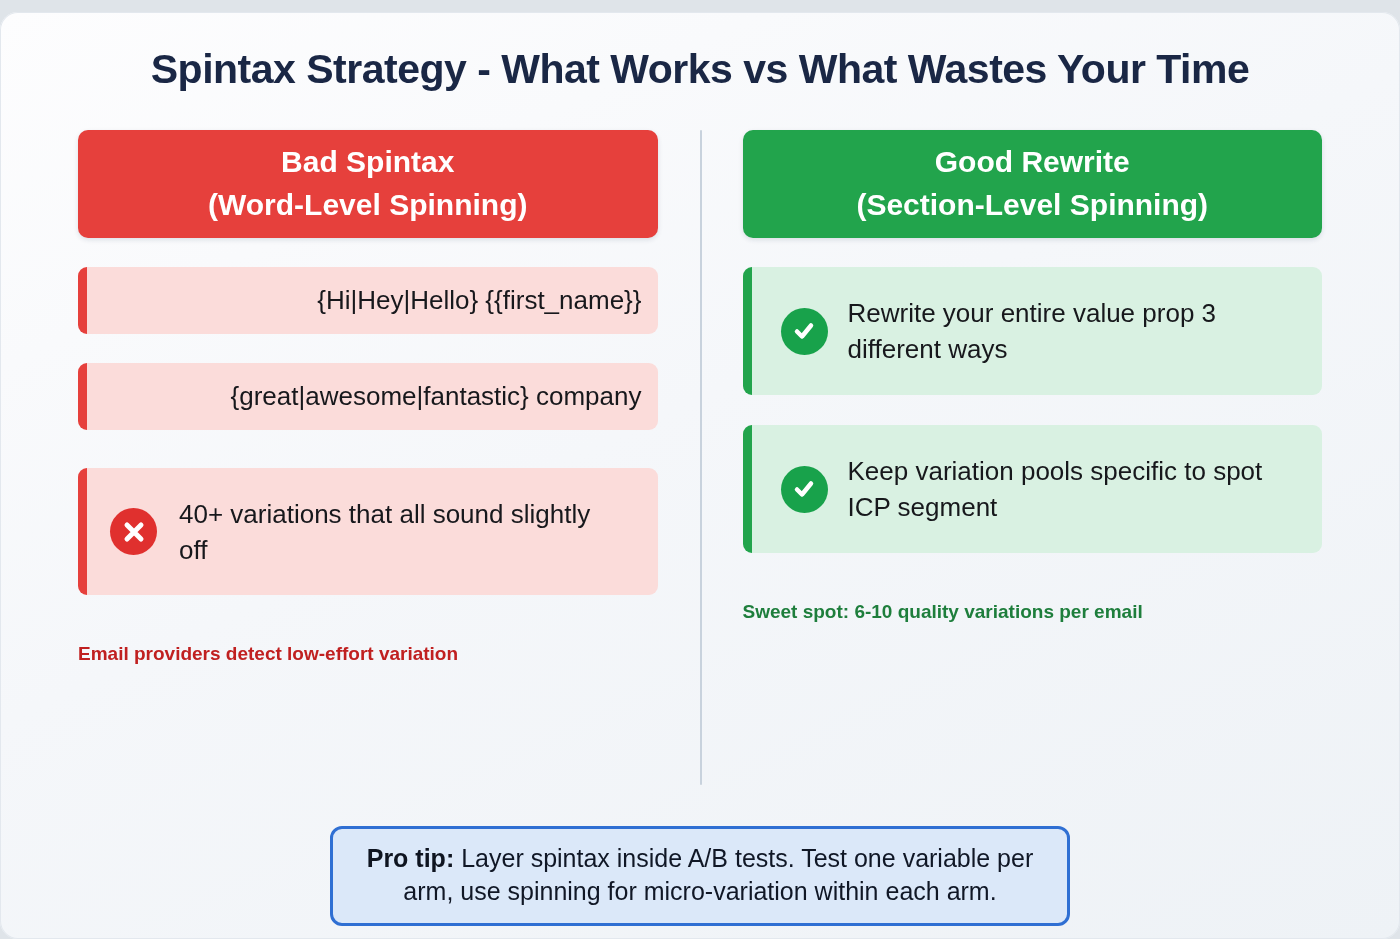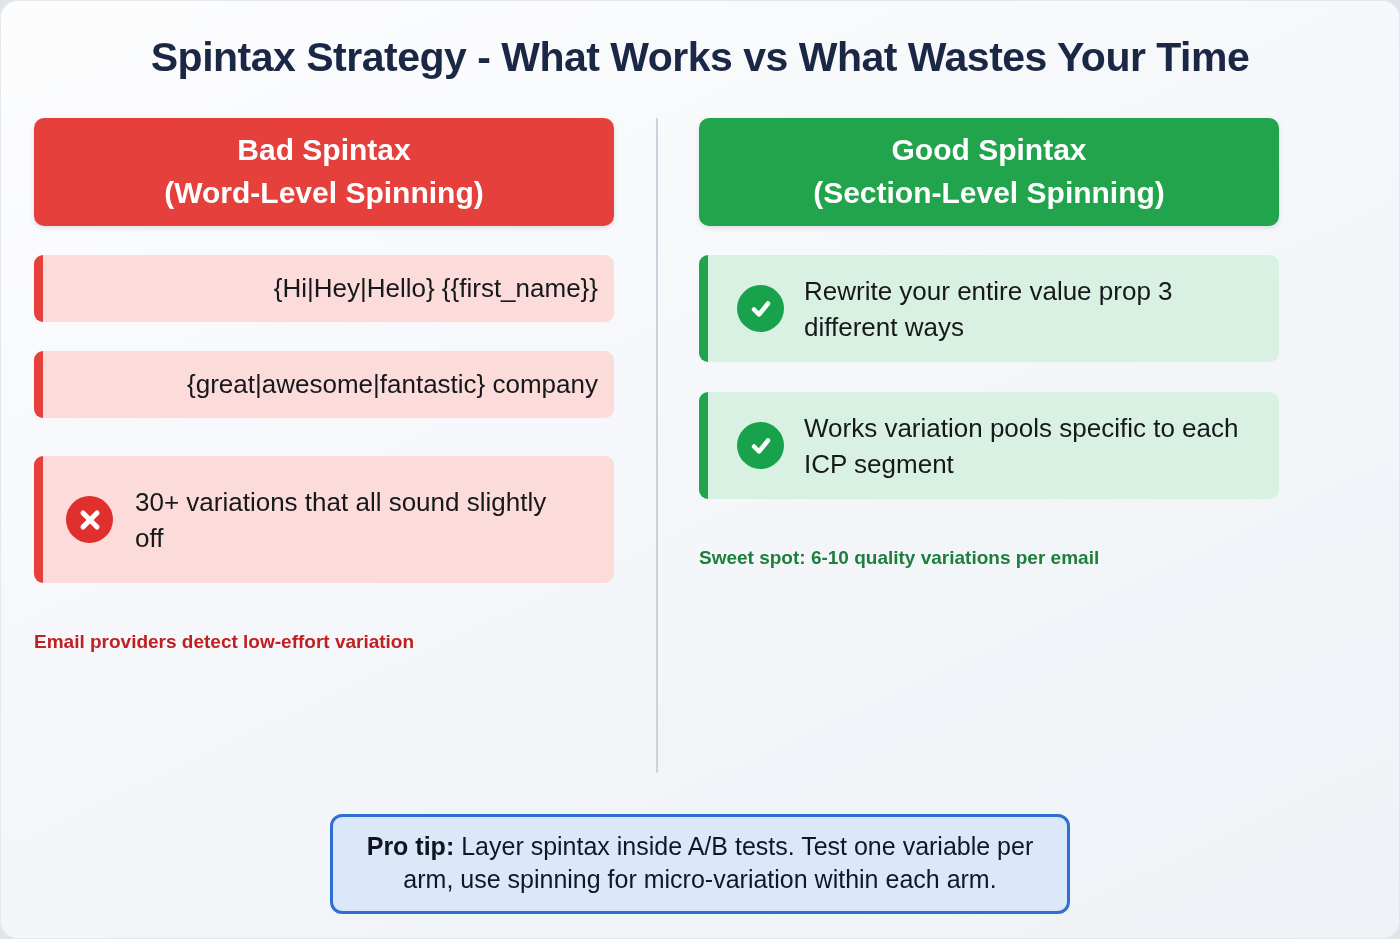--- a/index.html
+++ b/index.html
@@ -7,32 +7,33 @@
   body {
     font-family: "Liberation Sans", sans-serif;
     background:#dfe4e9;
     overflow:hidden;
   }
   .canvas {
     position:absolute; inset:0;
     border-radius:18px;
     background:linear-gradient(155deg,#fdfdfe 0%,#f5f7fa 45%,#eef2f6 100%);
     box-shadow:inset 0 0 0 1px #e3e8ee;
+    margin-top:12px;
   }
   .page-title {
     margin-top:34px;
     text-align:center;
     font-size:41px;
     font-weight:800;
     letter-spacing:-0.5px;
     color:#1a2745;
   }
   .columns {
     display:flex;
-    padding:0 34px;
+    padding:0 78px;
     margin-top:37px;
     align-items:flex-start;
   }
   .col { width:580px; }
   .divider {
     width:2px;
     height:655px;
     background:#c8d2dd;
     margin:0 41px 0 42px;
     border-radius:1px;
@@ -80,21 +81,21 @@
     background:#fbdcda;
     border-left:9px solid #e6403c;
     border-radius:9px;
     display:flex;
     align-items:center;
     gap:22px;
     padding:0 16px 0 23px;
   }
   .check-card {
     margin-top:29px;
-    height:107px;
+    height:128px;
     background:#d9f1e2;
     border-left:9px solid #22a44c;
     border-radius:9px;
     display:flex;
     align-items:center;
     gap:20px;
     padding:0 16px 0 29px;
   }
   .check-card + .check-card { margin-top:30px; }
   .card-text {
@@ -158,49 +159,49 @@
       <div class="code-card wrap2">
         <span>{great|awesome|fantastic} company</span>
       </div>
 
       <div class="big-card">
         <span class="icon-circle red">
           <svg width="26" height="26" viewBox="0 0 26 26" aria-hidden="true">
             <path d="M6 6 L20 20 M20 6 L6 20" stroke="#ffffff" stroke-width="5" stroke-linecap="round" fill="none"></path>
           </svg>
         </span>
-        <span class="card-text">30+ variations that all sound slightly off</span>
+        <span class="card-text">40+ variations that all sound slightly off</span>
       </div>
 
       <div class="col-footer bad">Email providers detect low-effort variation</div>
     </div>
 
     <div class="divider"></div>
 
     <div class="col">
-      <div class="panel-header good">Good Spintax
+      <div class="panel-header good">Good Rewrite
 (Section-Level Spinning)</div>
 
       <div class="check-card">
         <span class="icon-circle green">
           <svg width="28" height="28" viewBox="0 0 28 28" aria-hidden="true">
             <path d="M7 14.5 L12 19.5 L21 8.5" stroke="#ffffff" stroke-width="4.5" stroke-linecap="round" stroke-linejoin="round" fill="none"></path>
           </svg>
         </span>
         <span class="card-text">Rewrite your entire value prop 3 different ways</span>
       </div>
 
 
       <div class="check-card">
         <span class="icon-circle green">
           <svg width="28" height="28" viewBox="0 0 28 28" aria-hidden="true">
             <path d="M7 14.5 L12 19.5 L21 8.5" stroke="#ffffff" stroke-width="4.5" stroke-linecap="round" stroke-linejoin="round" fill="none"></path>
           </svg>
         </span>
-        <span class="card-text">Works variation pools specific to each ICP segment</span>
+        <span class="card-text">Keep variation pools specific to spot ICP segment</span>
       </div>
 
       <div class="col-footer good">Sweet spot: 6-10 quality variations per email</div>
     </div>
 
   </div>
 
   <div class="protip">
     <b>Pro tip:</b>
     <span>Layer spintax inside A/B tests. Test one variable per arm, use spinning for micro-variation within each arm.</span>

